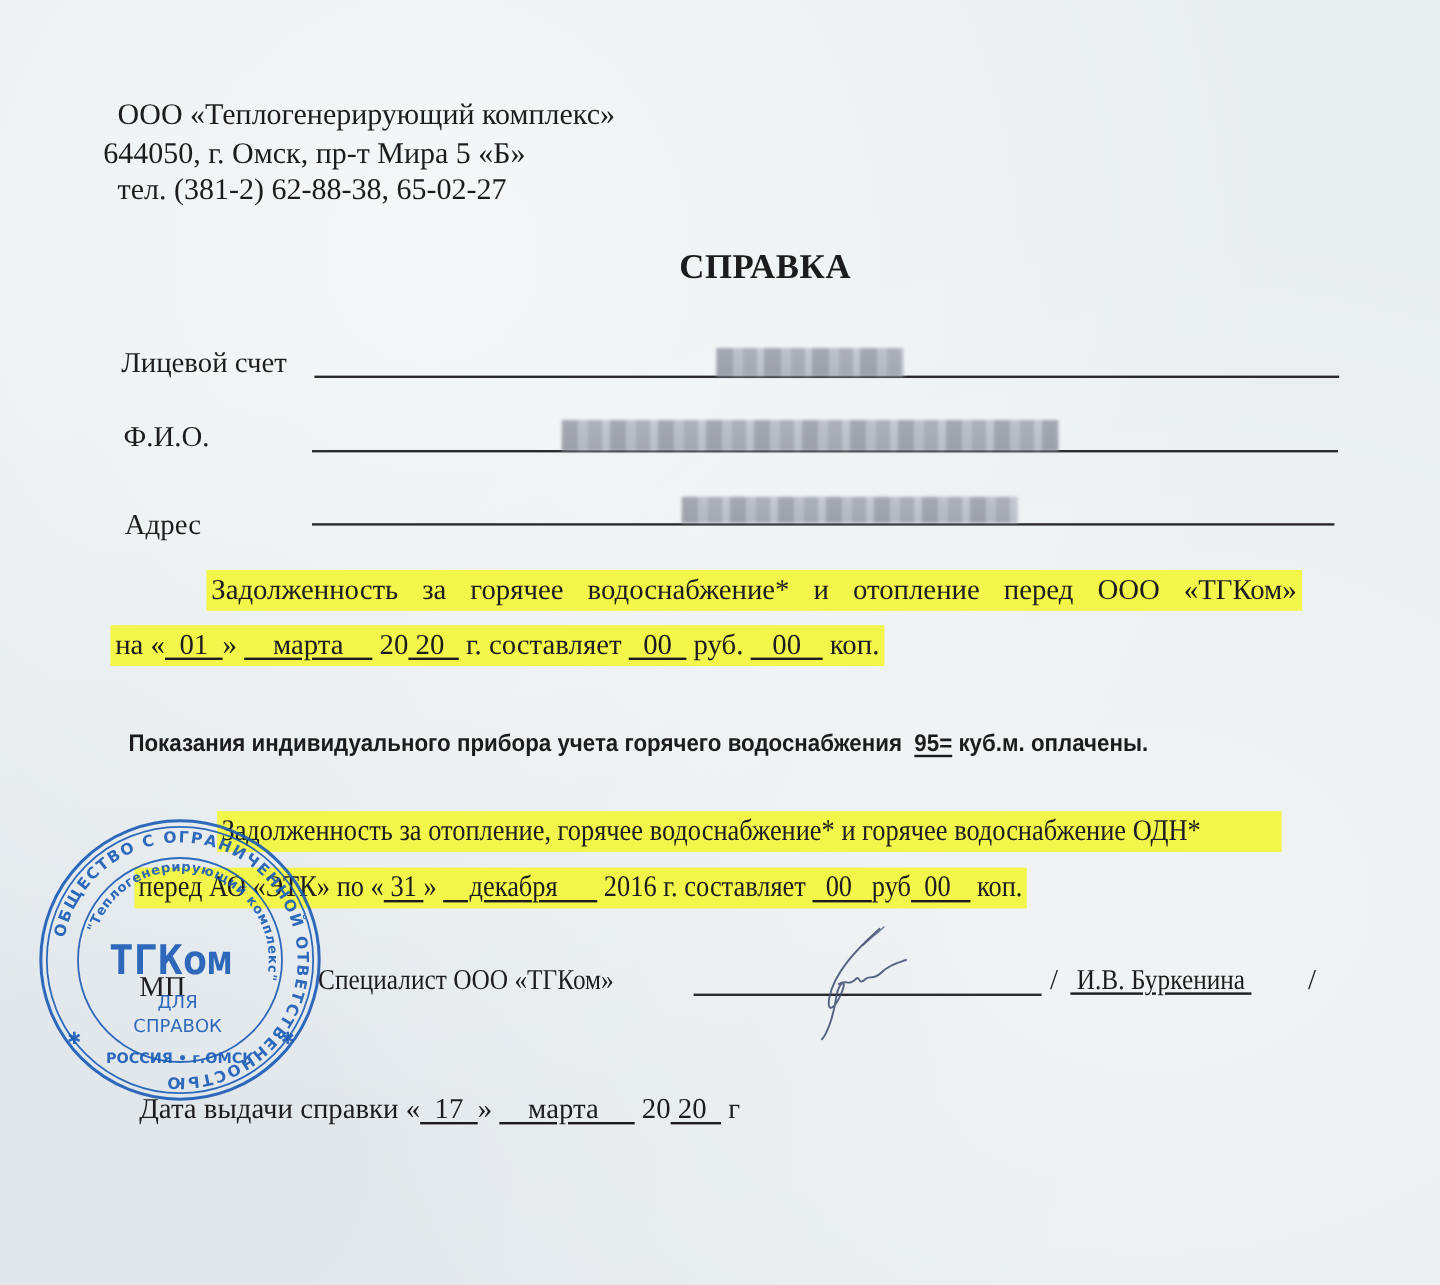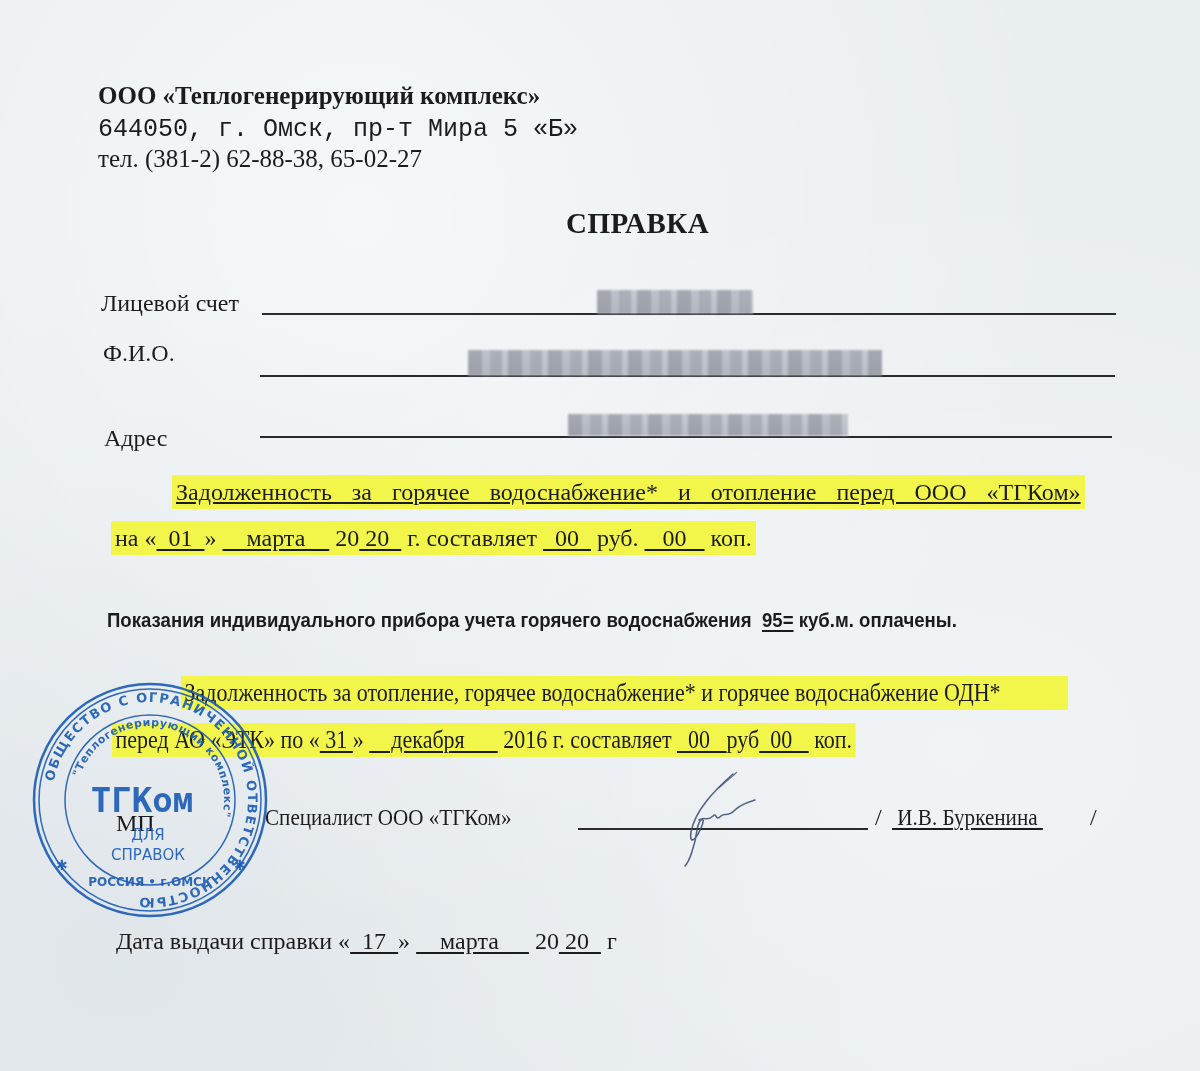--- a/index.html
+++ b/index.html
@@ -15,22 +15,22 @@
       background-image:
         radial-gradient(ellipse at 30% 20%, rgba(255,255,255,0.55), rgba(255,255,255,0) 60%),
         radial-gradient(ellipse at 80% 70%, rgba(255,255,255,0.35), rgba(255,255,255,0) 55%),
         radial-gradient(ellipse at 10% 90%, rgba(210,218,224,0.4), rgba(210,218,224,0) 50%);
       font-family: "Liberation Serif", "DejaVu Serif", serif;
       color: #1c1c1e;
     }
     .abs { position: absolute; white-space: nowrap; }
 
     
-    .org-name { left: 98px; top: 82px; font-size: 25px; font-weight: bold; }
-    .org-addr { left: 98px; top: 115px; font-size: 25px; font-family: Liberation Mono, monospace; }
+    .org-name { left: 98px; top: 82px; font-size: 25px; font-weight: normal; }
+    .org-addr { left: 86px; top: 115px; font-size: 25px; }
     .org-phone { left: 98px; top: 145px; font-size: 25px; }
 
     .doc-title { left: 566px; top: 207px; font-size: 29px; font-weight: bold; letter-spacing: 0.5px; text-align: right; }
 
     
     .field-label { font-size: 24px; }
     .field-line { position: absolute; height: 2px; background: #2b2b2d; }
     .redacted {
       position: absolute;
       height: 26px;
@@ -91,52 +91,52 @@
 
 <div class="abs doc-title">СПРАВКА</div>
 
 <div>
   <div class="abs field-label" style="left:101px; top:290px;text-align:right;">Лицевой счет</div>
   <div class="field-line" style="left:262px; top:313px; width:854px;"></div>
   <div class="redacted" style="left:597px; top:290px; width:156px; height:24px;"></div>
 </div>
 
 <div>
-  <div class="abs field-label" style="left:103px; top:340px;">Ф.И.О.</div>
+  <div class="abs field-label" style="left:103px; top:352px;">Ф.И.О.</div>
   <div class="field-line" style="left:260px; top:375px; width:855px;"></div>
   <div class="redacted" style="left:468px; top:350px; width:414px; height:26px;"></div>
 </div>
 
 <div>
   <div class="abs field-label" style="left:104px; top:425px;">Адрес</div>
   <div class="field-line" style="left:260px; top:436px; width:852px;"></div>
   <div class="redacted" style="left:568px; top:414px; width:280px; height:22px;"></div>
 </div>
 
-<div class="abs hl" style="left:172px; top:475px; word-spacing:14px;text-decoration:underline;">Задолженность за горячее водоснабжение* и отопление  перед ООО «ТГКом»</div>
-<div class="abs hl" style="left:111px; top:521px;"><span>на «</span><span class="u">  01  </span><span class="pre">» </span><span class="u">    марта    </span><span class="pre"> 20</span><span class="u"> 20  </span><span class="pre"> г. составляет </span><span class="u">  00  </span><span class="pre"> руб. </span><span class="u">   00   </span><span class="pre"> коп.</span></div>
+<div class="abs hl" style="left:172px; top:475px; word-spacing:14px;">Задолженность за горячее водоснабжение* и отопление  перед ООО «ТГКом»</div>
+<div class="abs hl" style="left:92px; top:521px;"><span>на «</span><span class="u">  01  </span><span class="pre">» </span><span class="u">    марта    </span><span class="pre"> 20</span><span class="u"> 20  </span><span class="pre"> г. составляет </span><span class="u">  00  </span><span class="pre"> руб. </span><span class="u">   00   </span><span class="pre"> коп.</span></div>
 
 <div class="abs meter"><span class="pre">Показания индивидуального прибора учета горячего водоснабжения  </span><span class="u">95=</span><span class="pre"> куб.м. оплачены.</span></div>
 
 <div class="abs hl condensed" style="left:181px; top:676px; font-size:25px; width:1000px;">Задолженность за отопление, горячее водоснабжение* и горячее водоснабжение ОДН*</div>
 <div class="abs hl condensed" style="left:112px; top:723px; font-size:25px;"><span class="pre">перед АО «ЭТК» по «</span><span class="u"> 31 </span><span class="pre">» </span><span class="u">    декабря      </span><span class="pre"> 2016 г. составляет </span><span class="u">  00   </span><span class="pre">руб</span><span class="u">  00   </span><span class="pre"> коп.</span></div>
 
 <div class="abs sig-line-text" style="left:116px; top:810px;">МП</div>
 <div class="abs sig-line-text condensed" style="left:265px; top:804px;">Специалист ООО «ТГКом»</div>
 <div class="field-line" style="left:578px; top:828px; width:290px; height:1.5px;"></div>
 <div class="abs sig-line-text" style="left:875px; top:804px;">/</div>
 <div class="abs sig-line-text condensed" style="left:892px; top:804px;"><span class="u"> И.В. Буркенина </span></div>
 <div class="abs sig-line-text" style="left:1090px; top:804px;">/</div>
 
 <svg class="signature" viewBox="0 0 120 100">
   <path d="M78 4 C60 20, 40 40, 36 62 C34 74, 40 72, 46 58 C52 44, 44 48, 42 60 C40 76, 34 92, 30 96 M44 50 C50 46, 52 52, 58 46 C62 42, 60 52, 66 46 C70 42, 72 48, 80 40 C86 34, 94 32, 100 30" fill="none" stroke="#3b4a6e" stroke-width="1.6" stroke-linecap="round" stroke-linejoin="round" opacity="0.85"></path>
   <path d="M64 18 C70 12, 76 8, 82 2" fill="none" stroke="#3b4a6e" stroke-width="1.2" opacity="0.7"></path>
 </svg>
 
-<div class="abs sig-line-text" style="left:116px; top:912px;margin-top:16px;"><span class="pre">Дата выдачи справки «</span><span class="u">  17  </span><span class="pre">» </span><span class="u">    марта     </span><span class="pre"> 20</span><span class="u"> 20  </span><span class="pre"> г</span></div>
+<div class="abs sig-line-text" style="left:116px; top:912px;"><span class="pre">Дата выдачи справки «</span><span class="u">  17  </span><span class="pre">» </span><span class="u">    марта     </span><span class="pre"> 20</span><span class="u"> 20  </span><span class="pre"> г</span></div>
 
 <svg class="stamp" viewBox="0 0 240 240">
   <defs>
     <path id="outerArc" d="M120,120 m-98,0 a98,98 0 1,1 196,0 a98,98 0 1,1 -196,0"></path>
     <path id="innerArc" d="M120,120 m-74,0 a74,74 0 1,1 148,0 a74,74 0 1,1 -148,0"></path>
     <path id="bottomArc" d="M40,150 A86,86 0 0,0 200,150"></path>
   </defs>
   <g fill="none" stroke="#1a5bb5" opacity="0.9">
     <circle cx="120" cy="120" r="116" stroke-width="2.5"></circle>
     <circle cx="120" cy="120" r="111" stroke-width="1.5"></circle>

